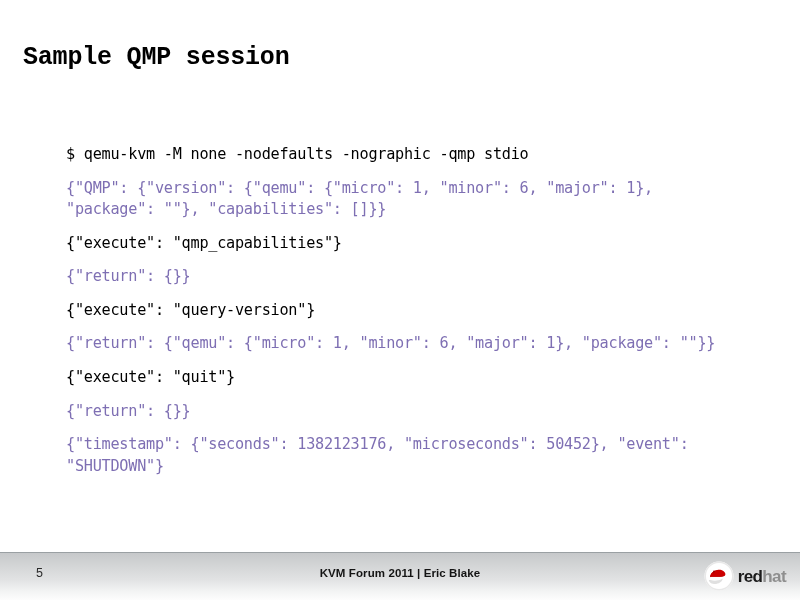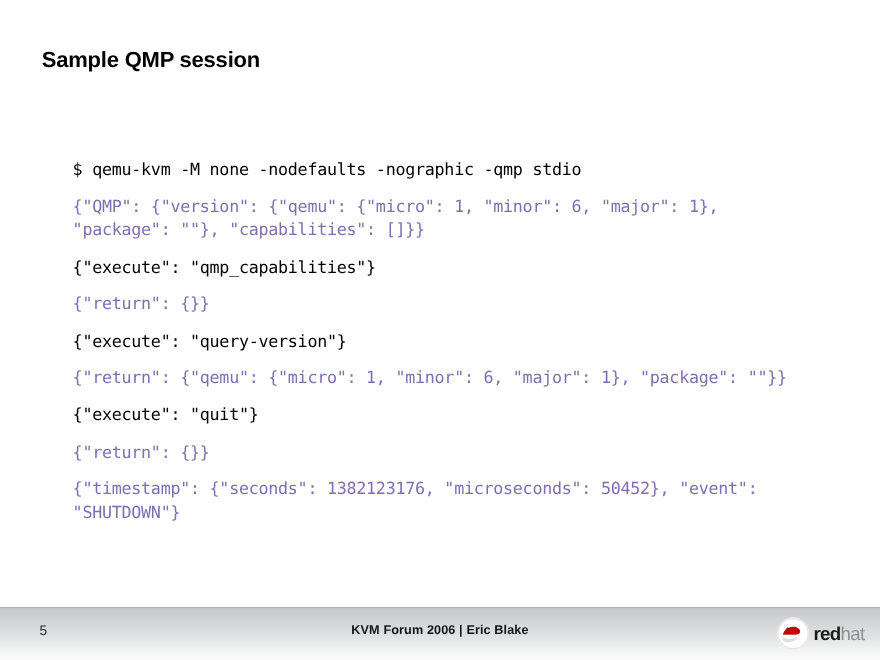--- a/index.html
+++ b/index.html
@@ -14,24 +14,24 @@
     font-family: "Liberation Sans", sans-serif;
     position: relative;
   }
   .slide {
     position: absolute;
     inset: 0;
     background: #ffffff;
   }
   .slide-title {
     position: absolute;
-    left: 38px;
+    left: 23px;
     top: 44px;
-    font-family: Liberation Sans, sans-serif;
-    font-size: 20px;
+    font-family: Liberation Mono, monospace;
+    font-size: 25px;
     font-weight: bold;
     color: #000000;
     letter-spacing: -0.2px;
     line-height: 1.1;
     white-space: nowrap;
   }
   .content {
     position: absolute;
     left: 66px;
     top: 112px;
@@ -104,21 +104,21 @@
   }
   .wordmark {
     font-family: "Liberation Sans", sans-serif;
     font-size: 17px;
     font-weight: bold;
     letter-spacing: -0.6px;
     line-height: 1;
     white-space: nowrap;
   }
   .wordmark .red { color: #1a1a1a; }
-  .wordmark .hat { color: #8f8f8f; font-weight: normal; }
+  .wordmark .hat { color: #8f8f8f; font-weight: bold; }
 </style>
 </head>
 <body>
 
 <div class="slide">
 
   <div class="slide-title">Sample QMP session</div>
 
   <div class="content">
 
@@ -129,21 +129,21 @@
       <div class="code-block request">{"execute": "query-version"}</div>
       <div class="code-block response">{"return": {"qemu": {"micro": 1, "minor": 6, "major": 1}, "package": ""}}</div>
       <div class="code-block request">{"execute": "quit"}</div>
       <div class="code-block response">{"return": {}}</div>
       <div class="code-block response">{"timestamp": {"seconds": 1382123176, "microseconds": 50452}, "event": "SHUTDOWN"}</div>
     </div>
 
   <div class="footer">
     <div class="footer-page">5</div>
 
-    <div class="footer-center">KVM Forum 2006 | Eric Blake</div>
+    <div class="footer-center">KVM Forum 2011 | Eric Blake</div>
 
     <div class="footer-logo">
       <svg class="shadowman" viewBox="0 0 64 64">
         <circle cx="32" cy="32" r="31" fill="#ffffff"></circle>
         <path d="M32 1a31 31 0 0 0-31 31 31 31 0 0 0 31 31 31 31 0 0 0 31-31A31 31 0 0 0 32 1zm0 3.2a27.8 27.8 0 0 1 27.8 27.8A27.8 27.8 0 0 1 32 59.8 27.8 27.8 0 0 1 4.2 32 27.8 27.8 0 0 1 32 4.2z" fill="#e8e8e8"></path>
         <path d="M13 36c0-8 6-14 14.5-15.5 5-0.9 9 0 12 1.8 2.6 1.6 4 3.8 4.3 6.2.2 1.6-.3 2.8-1.4 3.6-1.6 1.2-4.4 1.5-8.2 1.5H14.6c-.9 0-1.6.6-1.6 1.4 0 .4 0 .7 0 1z" fill="#a30000"></path>
         <path d="M12.8 34.8c.2-8.2 6.6-14.3 15.6-15.8 5.2-.9 9.6.1 12.8 2.1 2.8 1.8 4.3 4.2 4.4 6.8.1 2-.8 3.4-2.4 4.2-1.9 1-5 1.3-9.3 1.3H14.6c-1 0-1.8.5-1.8 1.4z" fill="#cc0000"></path>
         <path d="M13.2 35.6h29.4c1.2 0 1.9.5 1.9 1.4 0 3.3-2.3 6.7-6 9.1-3.6 2.3-8.2 3.5-12.6 3.1-4.4-.4-8-2.2-10.2-4.9-1.8-2.3-2.6-5.2-2.5-8.7z" fill="#ffffff"></path>
         <path d="M14.2 40.3c3.4 1.2 7.8 1.8 12.2 1.5 5.2-.4 10-2 13.6-4.4-.1 3.2-2.4 6.4-6 8.7-3.6 2.3-8.2 3.5-12.6 3.1-3.6-.3-6.6-1.7-8.8-3.8-1.3-1.3-2.1-3-2.4-5.1z" fill="#e0e0e0"></path>
         <path d="M24.4 21.4c-1.3-1.1-2.6-1.5-3.6-1-1 .4-1.5 1.5-1.4 2.9.1 1.3.7 2.7 1.7 3.9.5-2.2 1.8-4.2 3.3-5.8z" fill="#a30000"></path>

